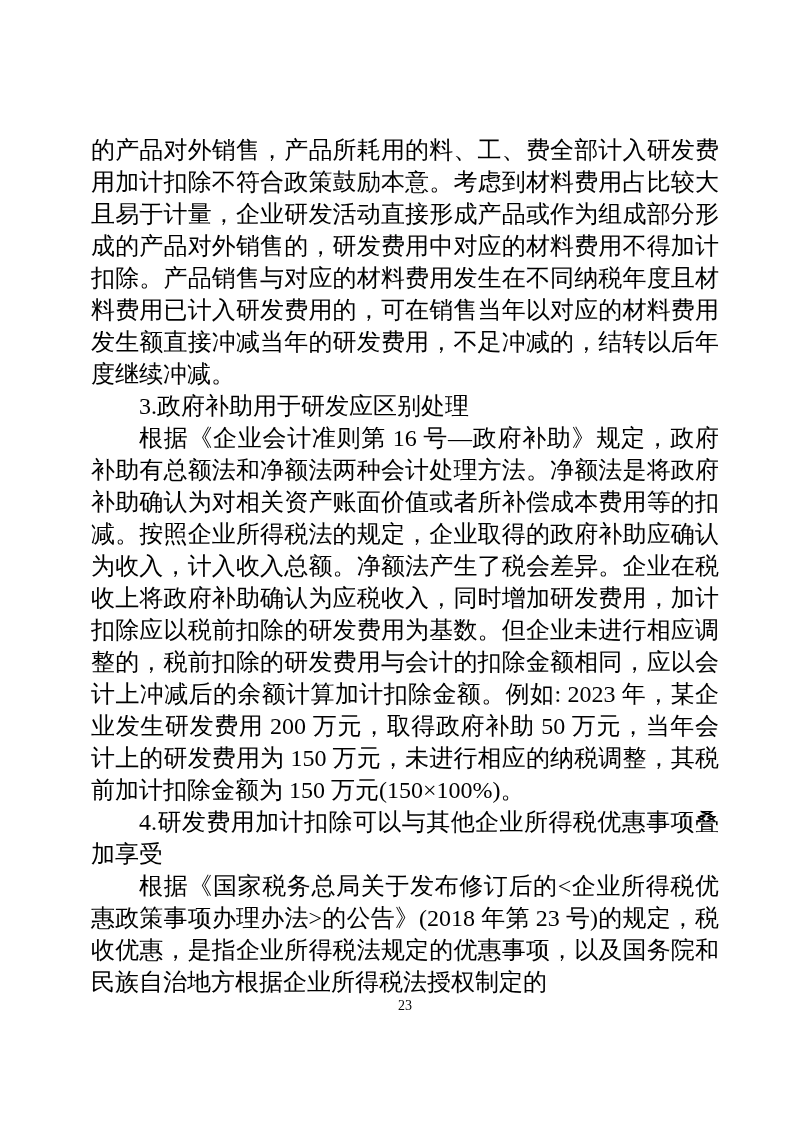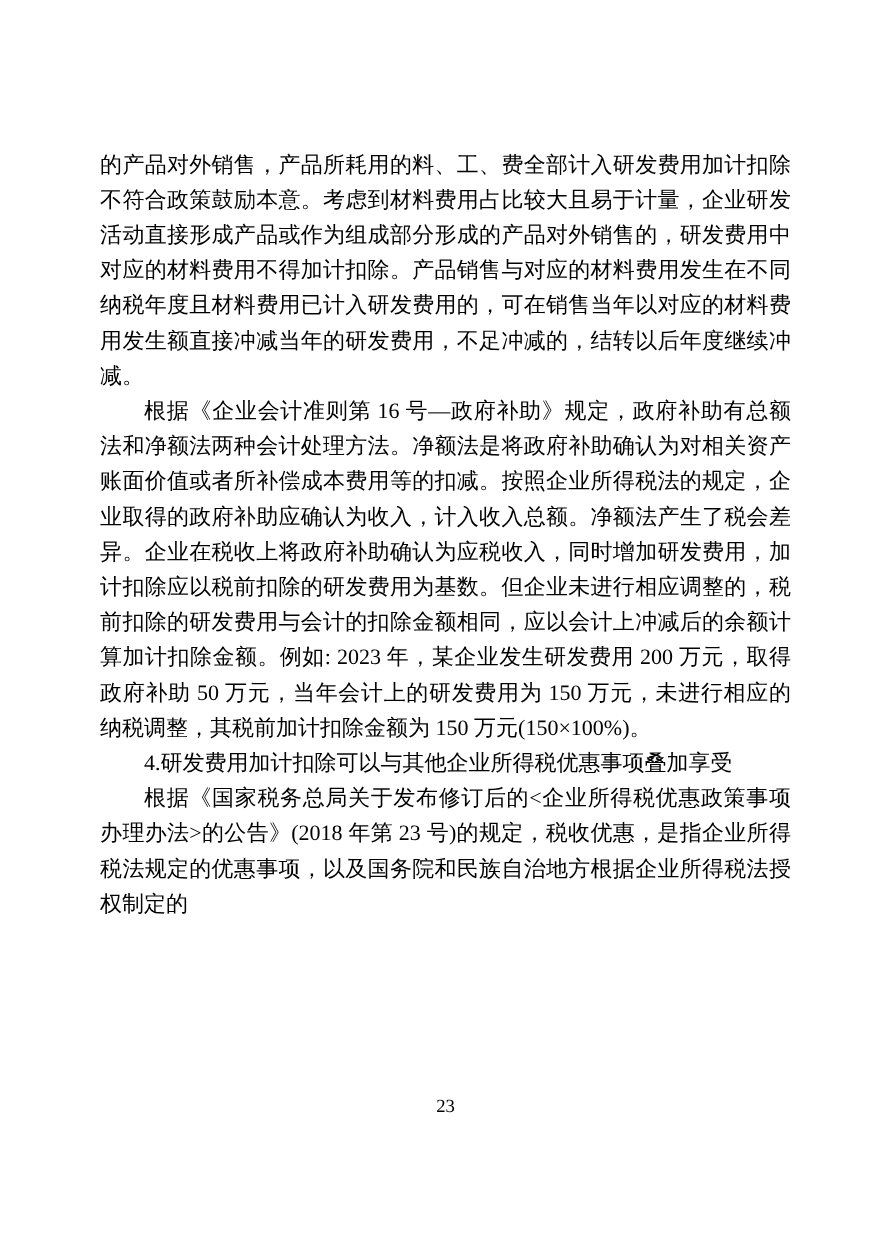--- a/index.html
+++ b/index.html
@@ -23,52 +23,53 @@
     width: 628px;
     font-size: 20px;
     line-height: 32px;
     text-align: justify;
   }
   .content p,
   .content h2,
   .content h3 {
     margin: 0;
     padding: 0;
-    font-size: 20px;
+    font-size: 24px;
     font-weight: normal;
     line-height: 32px;
   }
   .indent {
     text-indent: 2em;
   }
   .bold {
     font-weight: bold;
   }
   .section-heading {
     margin-top: 18px !important;
     margin-bottom: 12px !important;
   }
   .page-footer {
     position: absolute;
     top: 997px;
     left: 91px;
     width: 628px;
     text-align: center;
-    font-size: 17px;
+    font-size: 14px;
     line-height: 18px;
     color: #000000;
   }
 </style>
 </head>
 <body>
 
 <div class="page">
   <main class="content">
     <p class="body">的产品对外销售，产品所耗用的料、工、费全部计入研发费用加计扣除不符合政策鼓励本意。考虑到材料费用占比较大且易于计量，企业研发活动直接形成产品或作为组成部分形成的产品对外销售的，研发费用中对应的材料费用不得加计扣除。产品销售与对应的材料费用发生在不同纳税年度且材料费用已计入研发费用的，可在销售当年以对应的材料费用发生额直接冲减当年的研发费用，不足冲减的，结转以后年度继续冲减。</p>
 
+    <h3 class="bold indent">3.政府补助用于研发应区别处理</h3>
 
 
     <p class="body indent">根据《企业会计准则第 16 号—政府补助》规定，政府补助有总额法和净额法两种会计处理方法。净额法是将政府补助确认为对相关资产账面价值或者所补偿成本费用等的扣减。按照企业所得税法的规定，企业取得的政府补助应确认为收入，计入收入总额。净额法产生了税会差异。企业在税收上将政府补助确认为应税收入，同时增加研发费用，加计扣除应以税前扣除的研发费用为基数。但企业未进行相应调整的，税前扣除的研发费用与会计的扣除金额相同，应以会计上冲减后的余额计算加计扣除金额。例如: 2023 年，某企业发生研发费用 200 万元，取得政府补助 50 万元，当年会计上的研发费用为 150 万元，未进行相应的纳税调整，其税前加计扣除金额为 150 万元(150×100%)。</p>
 
 
     <h3 class="bold indent">4.研发费用加计扣除可以与其他企业所得税优惠事项叠加享受</h3>
 
     <p class="body indent">根据《国家税务总局关于发布修订后的&lt;企业所得税优惠政策事项办理办法&gt;的公告》(2018 年第 23 号)的规定，税收优惠，是指企业所得税法规定的优惠事项，以及国务院和民族自治地方根据企业所得税法授权制定的</p>
   </main>
 

